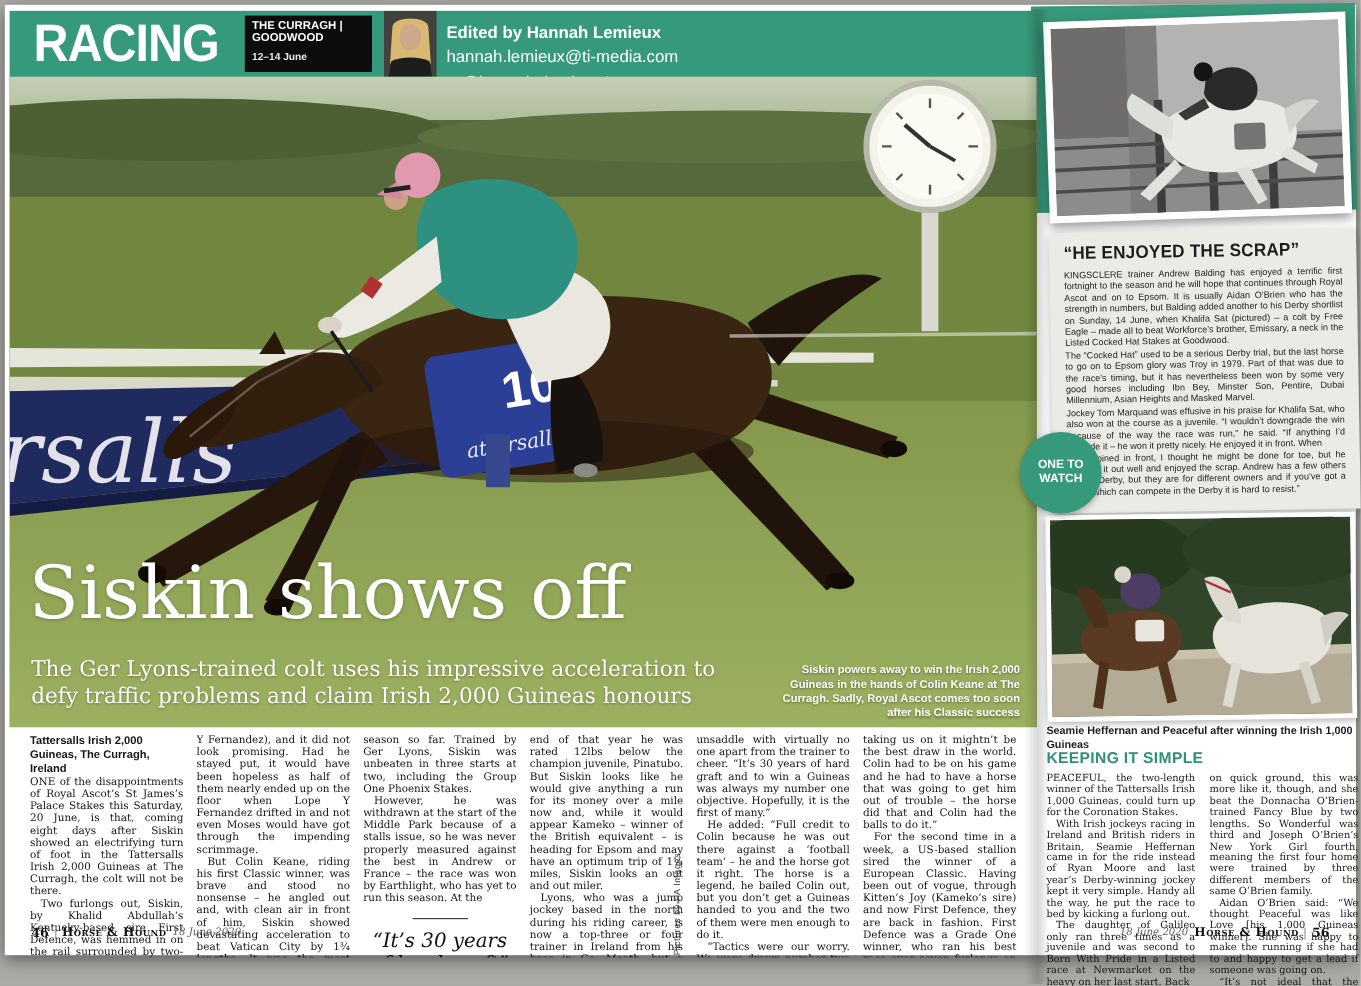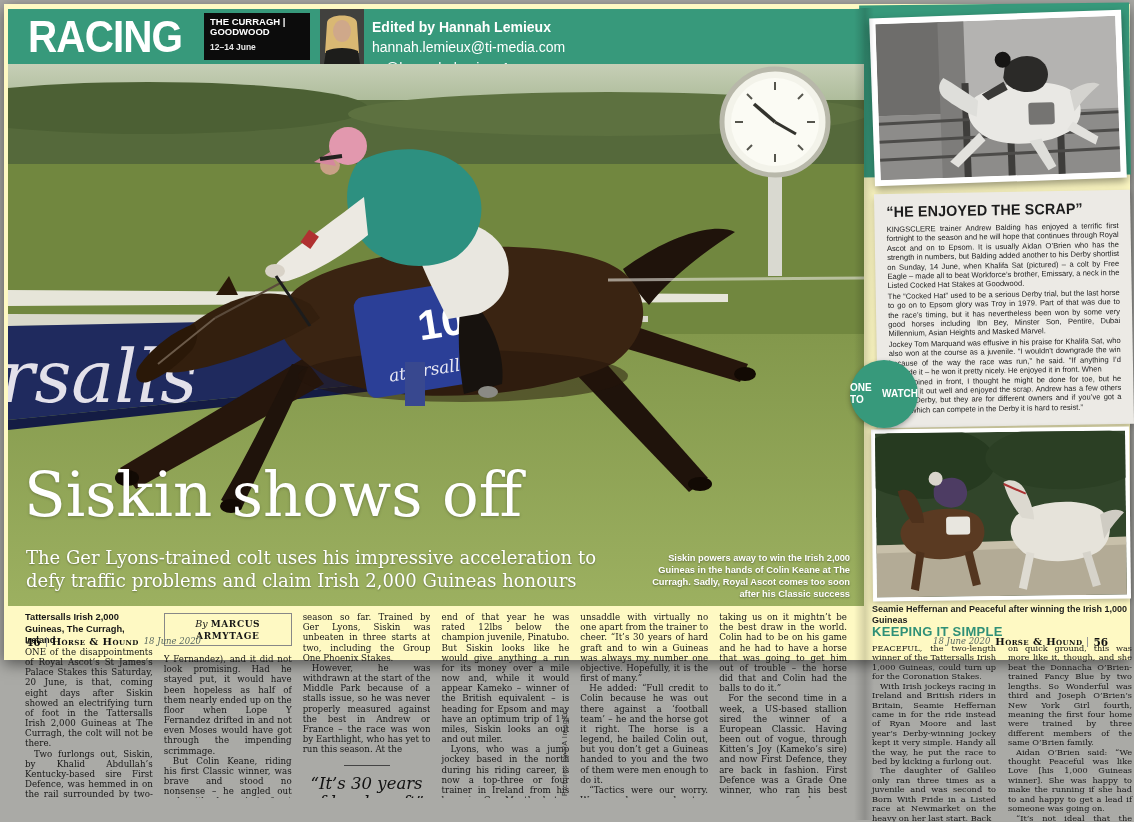--- a/index.html
+++ b/index.html
@@ -1,21 +1,21 @@
 <!DOCTYPE html>
 <html><head>
 <meta charset="utf-8">
 <style>
   html,body{margin:0;padding:0;}
   body{
     width:1134px;height:822px;position:relative;overflow:hidden;
     background:#aaaaa6;
     font-family:"DejaVu Serif", serif;
   }
-  .spread{position:absolute;left:4px;top:4px;width:1126px;height:656px;background:#fef9c3;
+  .spread{position:absolute;left:4px;top:4px;width:1126px;height:792px;background:#ffffff;
     box-shadow:0 4px 14px rgba(0,0,0,.5);}
   
   .banner{position:absolute;left:4px;top:5px;width:856px;height:55px;background:#37997b;}
   .banner-right{position:absolute;left:856px;top:0px;width:270px;height:172px;background:#37997b;transform:rotate(-.6deg);}
   .racing{position:absolute;left:20px;top:3px;color:#fff;font-family:"Liberation Sans",sans-serif;
     font-weight:bold;font-size:44px;letter-spacing:-1px;transform:scaleX(.92);transform-origin:left;}
   .event-box{position:absolute;left:196px;top:4px;width:106px;height:47px;background:#0c0c0c;color:#fff;
     font-family:"Liberation Sans",sans-serif;padding:4px 6px;box-sizing:border-box;}
   .event-box .l1{font-weight:bold;font-size:9.5px;line-height:1.1;}
   .event-box .dates{font-weight:bold;font-size:8.5px;margin-top:4px;color:#e8e8e8;}
@@ -62,21 +62,21 @@
   .photo-bw svg{display:block;width:100%;height:100%;}
   .scrap-box{position:absolute;left:872px;top:188px;width:256px;height:234px;background:#eceae5;
     transform:rotate(-1deg);box-shadow:0 3px 7px rgba(0,0,0,.28);padding:9px 12px;box-sizing:border-box;overflow:hidden;}
   .scrap-h{font-family:"Liberation Sans",sans-serif;font-weight:bold;font-size:15px;letter-spacing:.2px;
     color:#1c1c1c;margin:0 0 5px;transform:scaleX(.95);transform-origin:left;white-space:nowrap;}
   .scrap-box p{margin:0;font-family:"Liberation Sans",sans-serif;font-size:7.6px;line-height:1.24;
     color:#222;text-align:justify;}
   .scrap-box p.gap{margin-top:1px;}
   .scrap-ind{margin-left:58px;}
   .otw{position:absolute;left:846px;top:356px;width:68px;height:68px;border-radius:50%;background:#37997b;
-    color:#fff;display:flex;flex-direction:row;align-items:center;justify-content:center;
+    color:#fff;display:flex;flex-direction:column;align-items:center;justify-content:center;
     font-family:"Liberation Sans",sans-serif;font-weight:bold;font-size:10px;line-height:1.25;
     box-shadow:0 2px 5px rgba(0,0,0,.3);z-index:6;}
   .photo2{position:absolute;left:868px;top:424px;width:258px;height:172px;background:#fff;padding:4px;
     box-sizing:border-box;transform:rotate(-.7deg);box-shadow:0 2px 6px rgba(0,0,0,.3);}
   .photo2 svg{display:block;width:100%;height:100%;}
   .cap2{position:absolute;left:868px;top:600px;width:258px;font-family:"Liberation Sans",sans-serif;
     font-weight:bold;font-size:9px;line-height:1.2;color:#1d1d1d;}
   .keeping{position:absolute;left:868px;top:620px;width:260px;height:170px;}
   .keep-h{font-family:"Liberation Sans",sans-serif;font-weight:bold;font-size:13px;color:#2f9077;
     letter-spacing:.3px;margin:0 0 5px;}
@@ -213,24 +213,20 @@
     <div class="photo-cap">Siskin powers away to win the Irish 2,000 Guineas in the hands of Colin Keane at The Curragh. Sadly, Royal Ascot comes too soon after his Classic success</div>
   </div>
 
   <div class="cols">
     <div class="col">
       <p class="event-header">Tattersalls Irish 2,000 Guineas, The Curragh, Ireland</p>
       <p>ONE of the disappointments of Royal Ascot’s St James’s Palace Stakes this Saturday, 20 June, is that, coming eight days after Siskin showed an electrifying turn of foot in the Tattersalls Irish 2,000 Guineas at The Curragh, the colt will not be there.</p>
       <p class="ind">Two furlongs out, Siskin, by Khalid Abdullah’s Kentucky-based sire First Defence, was hemmed in on the rail surrounded by two-thirds of the six runners from Ballydoyle (Fort Myers, Royal Lytham, Armory and Lope</p>
     </div>
     <div class="col">
-      <div class="byline-box">
-        <span class="byline-by">By</span>
-        <span class="byline-name">MARCUS ARMYTAGE</span>
-      </div>
       <p>Y Fernandez), and it did not look promising. Had he stayed put, it would have been hopeless as half of them nearly ended up on the floor when Lope Y Fernandez drifted in and not even Moses would have got through the impending scrimmage.</p>
       <p class="ind">But Colin Keane, riding his first Classic winner, was brave and stood no nonsense – he angled out and, with clean air in front of him, Siskin showed devastating acceleration to beat Vatican City by 1¾ lengths. It was the most impressive performance of the</p>
     </div>
     <div class="col">
       <p>season so far. Trained by Ger Lyons, Siskin was unbeaten in three starts at two, including the Group One Phoenix Stakes.</p>
       <p class="ind">However, he was withdrawn at the start of the Middle Park because of a stalls issue, so he was never properly measured against the best in Andrew or France – the race was won by Earthlight, who has yet to run this season. At the</p>
       <div class="pq">
         <div class="pq-rule"></div>
         <div class="pq-text">“It’s 30 years of hard graft”</div>
 

